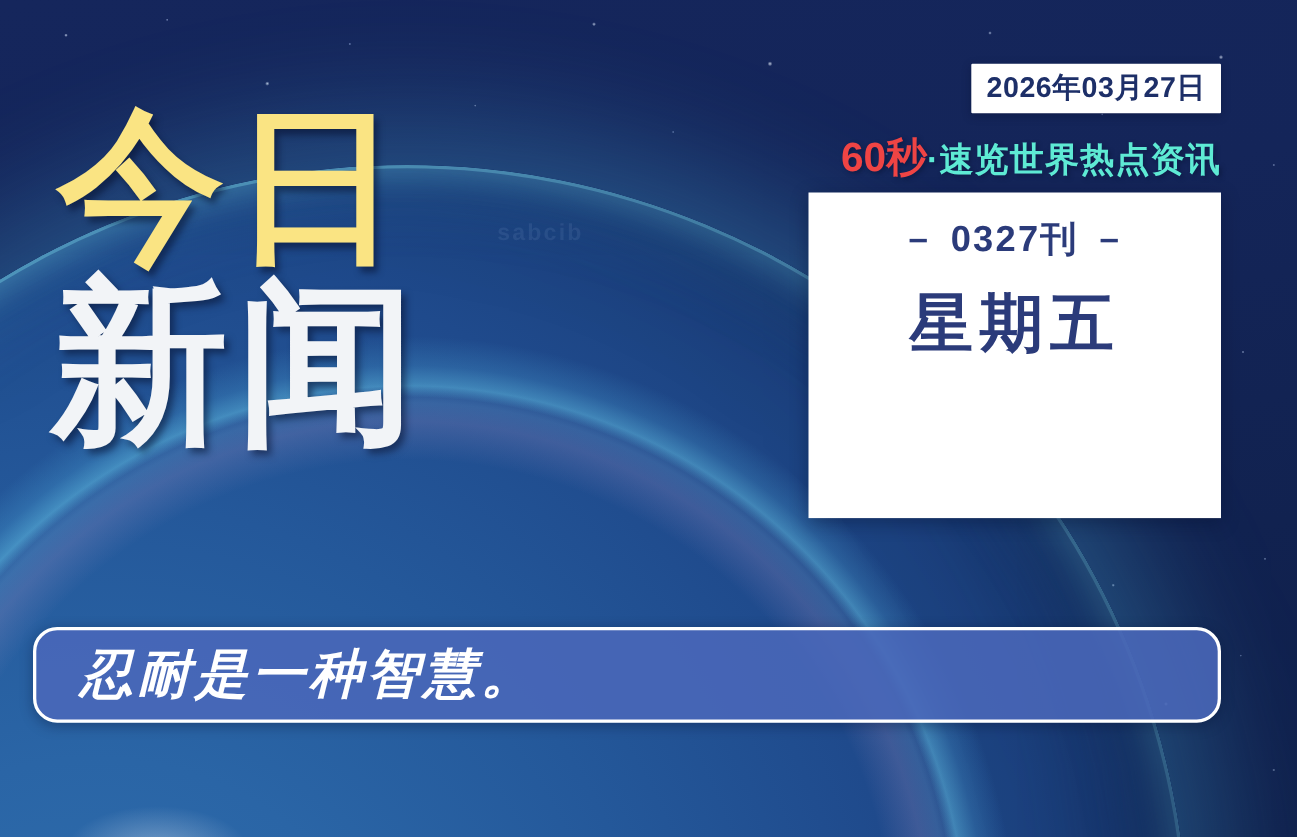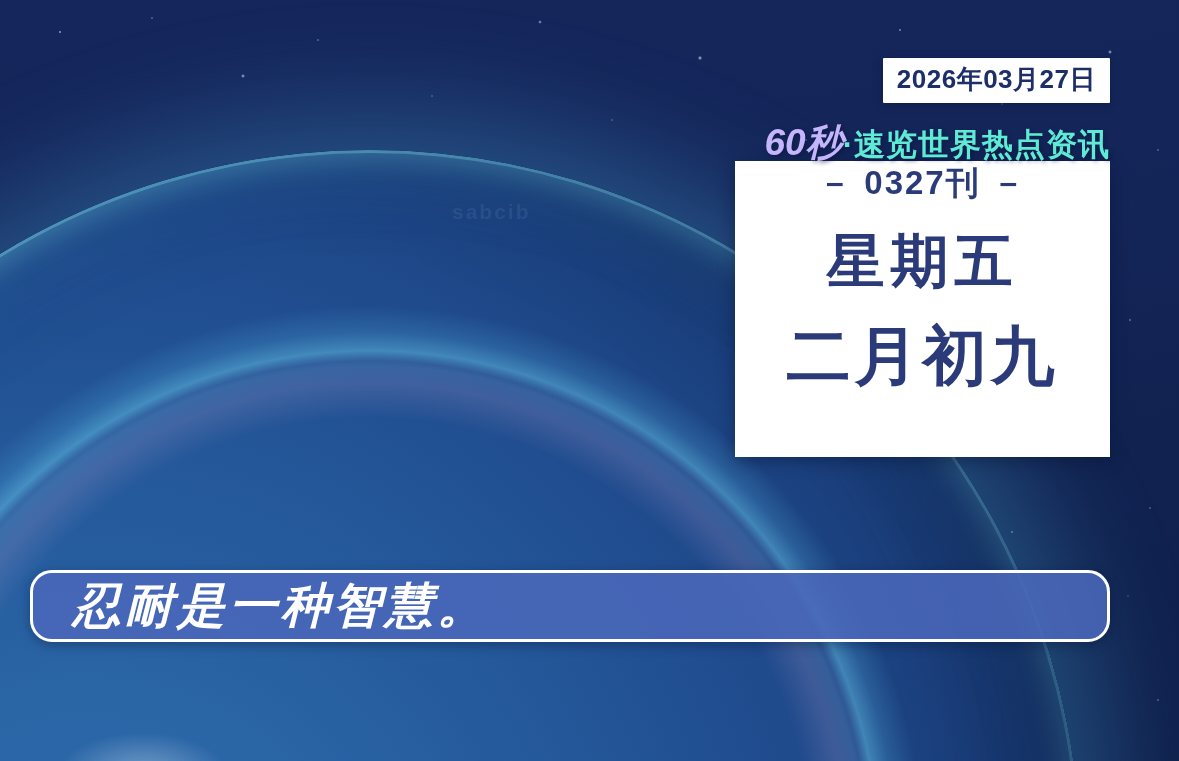--- a/index.html
+++ b/index.html
@@ -184,42 +184,43 @@
   }
   .tagline {
     margin-top: 21px;
     text-align: right;
     white-space: nowrap;
     line-height: 1;
   }
   .tagline-accent {
     font-size: 37px;
     font-weight: 900;
-    font-style: italic;
-    color: #c4b5fd;
+    color: #ef4444;
     letter-spacing: 0px;
     text-shadow: 2px 2px 4px rgba(8,18,50,0.5);
   }
   .tagline-rest {
     font-size: 31px;
     font-weight: 900;
     color: #5eead4;
     letter-spacing: 1px;
     text-shadow: 2px 2px 4px rgba(8,18,50,0.5);
   }
 
   .info-card {
+    margin-top: 14px;
     width: 375px;
     height: 296px;
     background: #ffffff;
     box-shadow: 0 4px 16px rgba(5,15,45,0.40);
     display: flex;
     flex-direction: column;
     align-items: center;
     justify-content: flex-start;
+    padding-top: 20px;
   }
   .issue-line {
     font-size: 33px;
     font-weight: 700;
     color: #2b3b7a;
     letter-spacing: 2px;
     white-space: nowrap;
   }
   .weekday-line {
     margin-top: 26px;
@@ -237,21 +238,21 @@
     letter-spacing: 4px;
     line-height: 1;
   }
 
   
   .quote-bar {
     position: absolute;
     left: 30px;
     top: 570px;
     width: 1080px;
-    height: 72px;
+    height: 87px;
     background: rgba(74,104,186,0.88);
     border: 3px solid #ffffff;
     border-radius: 22px;
     display: flex;
     align-items: center;
     z-index: 8;
     box-shadow: 0 3px 12px rgba(5,15,45,0.35);
   }
   .quote-text {
     margin-left: 40px;
@@ -274,33 +275,36 @@
 
   <div class="earth-wrap">
     <div class="earth-surface"></div>
     <div class="earth-limb"></div>
   </div>
   <div class="earth-haze"></div>
   <div class="earth-glow"></div>
 
   <div class="watermark">sabcib</div>
 
+  <div class="headline">
+    <div class="headline-line headline-top">今日</div>
+    <div class="headline-line headline-bottom">新闻</div>
+  </div>
 
   <div class="right-col">
 
     <div class="date-badge">2026年03月27日</div>
 
     <div class="tagline">
       <span class="tagline-accent">60秒</span><span class="tagline-rest">·速览世界热点资讯</span>
     </div>
 
     <div class="info-card">
       <div class="issue-line">－ 0327刊 －</div>
       <div class="weekday-line">星期五</div>
-      <div class="lunar-line">二月初九</div>
     </div>
 
   </div>
 
   <div class="quote-bar">
     <div class="quote-text">忍耐是一种智慧。</div>
   </div>
 
 </div>
 

